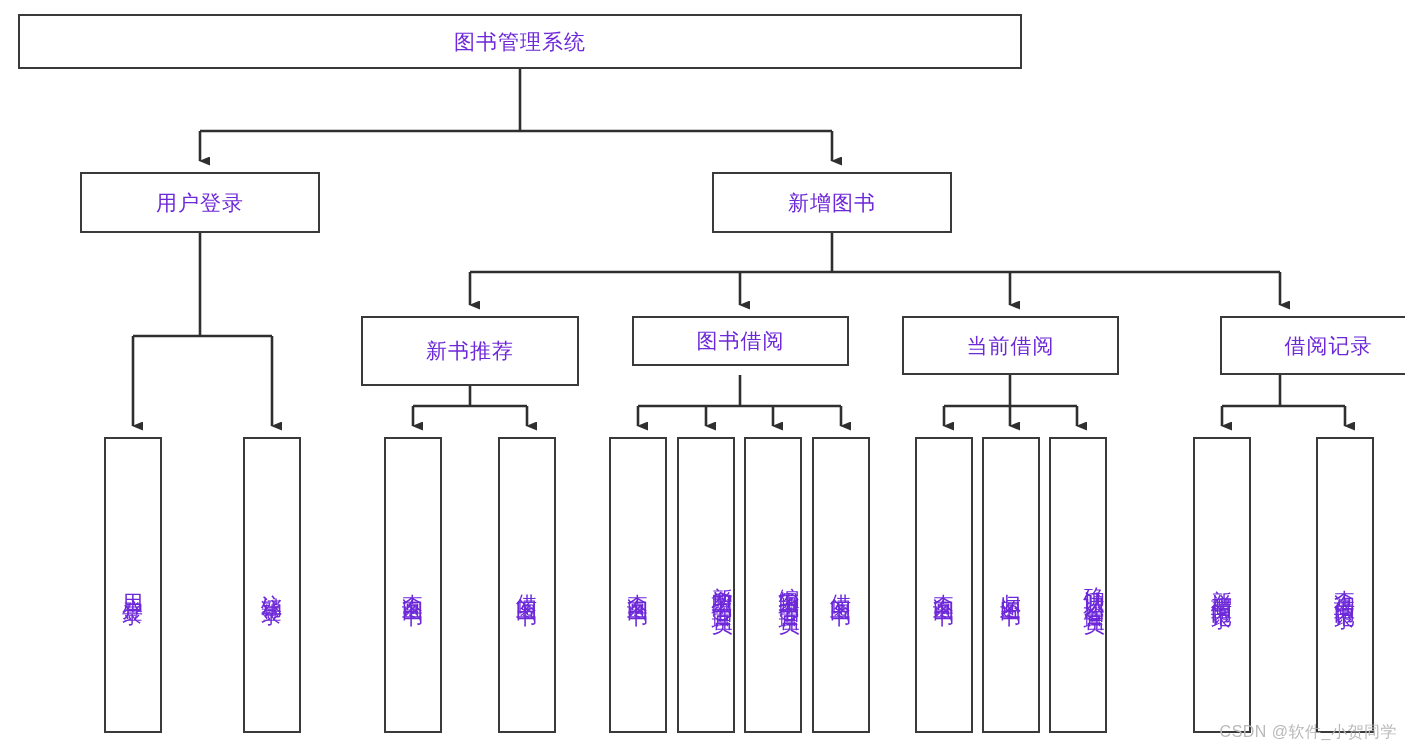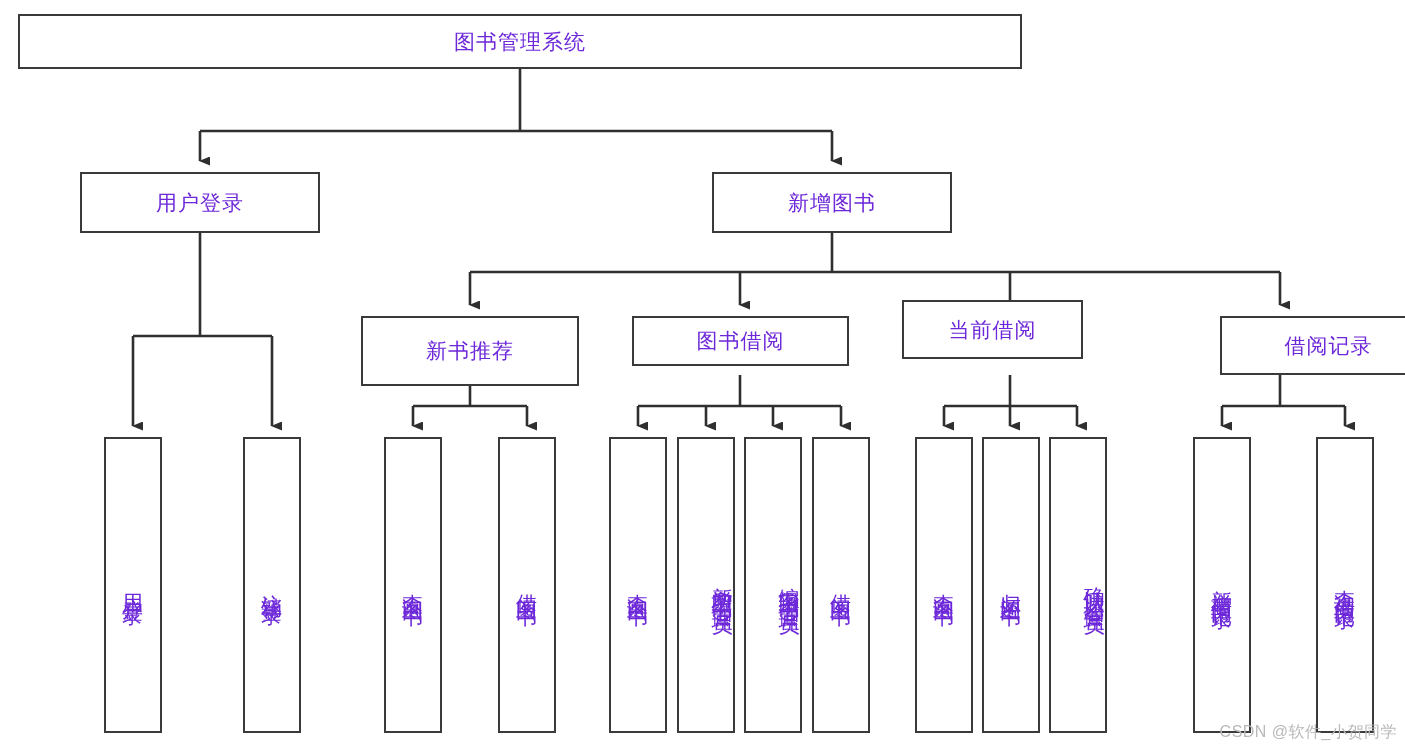--- a/index.html
+++ b/index.html
@@ -70,21 +70,21 @@
     </g>
   </svg>
 
   <div class="node h" style="left:18px;top:14px;width:1004px;height:55px;">图书管理系统</div>
 
   <div class="node h" style="left:80px;top:172px;width:240px;height:61px;">用户登录</div>
   <div class="node h" style="left:712px;top:172px;width:240px;height:61px;">新增图书</div>
 
   <div class="node h" style="left:361px;top:316px;width:218px;height:70px;text-align:right;">新书推荐</div>
   <div class="node h" style="left:632px;top:316px;width:217px;height:50px;">图书借阅</div>
-  <div class="node h" style="left:902px;top:300px;width:181px;height:59px;text-align:right;">当前借阅</div>
+  <div class="node h" style="left:902px;top:316px;width:217px;height:59px;text-align:right;">当前借阅</div>
   <div class="node h" style="left:1172px;top:316px;width:217px;height:59px;margin-left:48px;">借阅记录</div>
 
   <div class="node v mid" style="left:104px;top:437px;width:58px;height:296px;">用户登录</div>
   <div class="node v mid" style="left:243px;top:437px;width:58px;height:296px;">注销登录</div>
 
   <div class="node v mid" style="left:384px;top:437px;width:58px;height:296px;">查询图书</div>
   <div class="node v mid" style="left:498px;top:437px;width:58px;height:296px;">借阅图书</div>
 
   <div class="node v mid" style="left:609px;top:437px;width:58px;height:296px;">查询图书</div>
   <div class="node v" style="left:677px;top:437px;width:58px;height:296px;">新增图书（管理员）</div>

